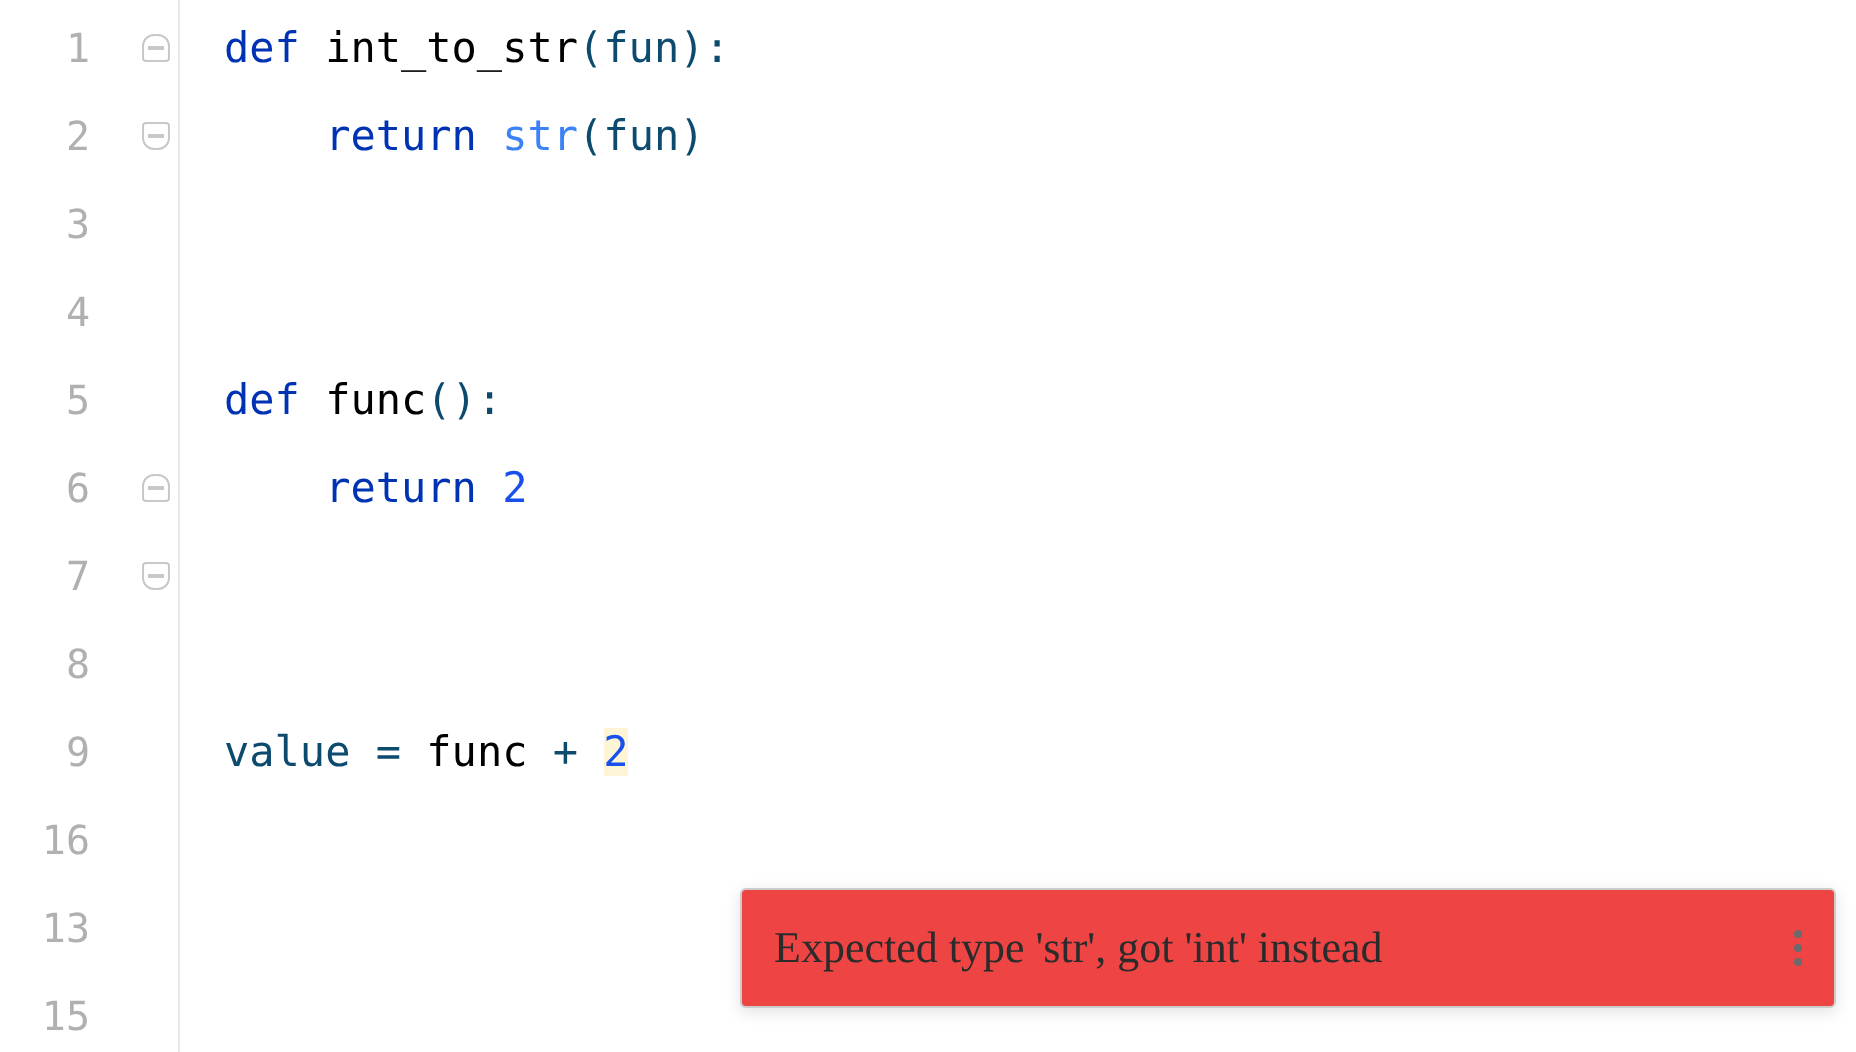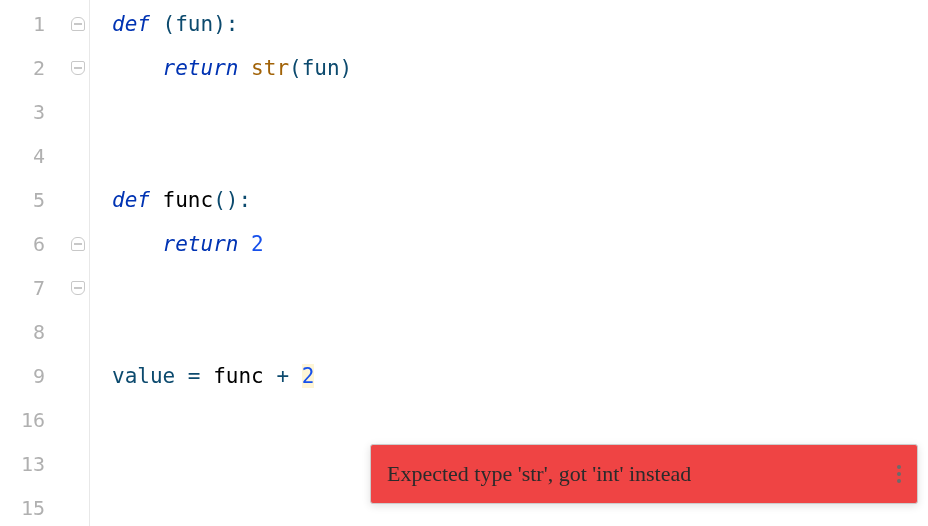--- a/index.html
+++ b/index.html
@@ -59,22 +59,22 @@
       padding-top: 2px;
       padding-left: 22px;
       position: relative;
     }
     .editor-line {
       height: 44px;
       display: flex;
       align-items: center;
       white-space: pre;
     }
-    .kw { color: #0033b3; font-style: italic; }
-    .builtin { color: #a16207; }
+    .kw { color: #0033b3; }
+    .builtin { color: #3b82f6; }
     .decorator { color: #9e880d; }
     .funcname { color: #000000; }
     .num { color: #1750eb; }
     .plain { color: #0c4a6e; }
     .funcref { color: #000000; }
     .highlight-warn {
       background: #fef5d6;
     }
     .tooltip {
       position: absolute;
@@ -149,21 +149,21 @@
     </div>
   <div class="gutter-line">
       <span>13</span>
     </div>
   <div class="gutter-line">
       <span>15</span>
     </div>
 </div>
 
 <div class="editor">
-  <div class="editor-line"><span class="kw">def </span><span class="plain">(fun):</span></div>
+  <div class="editor-line"><span class="kw">def </span><span class="funcname">int_to_str</span><span class="plain">(fun):</span></div>
   <div class="editor-line"><span class="plain">    </span><span class="kw">return </span><span class="builtin">str</span><span class="plain">(fun)</span></div>
   <div class="editor-line"></div>
   <div class="editor-line"></div>
   <div class="editor-line"><span class="kw">def </span><span class="funcname">func</span><span class="plain">():</span></div>
   <div class="editor-line"><span class="plain">    </span><span class="kw">return </span><span class="num">2</span></div>
   <div class="editor-line"></div>
   <div class="editor-line"></div>
   <div class="editor-line"><span class="plain">value = </span><span class="funcref">func</span><span class="plain"> + </span><span class="num highlight-warn">2</span></div>
   <div class="editor-line"></div>
   <div class="editor-line"></div>

